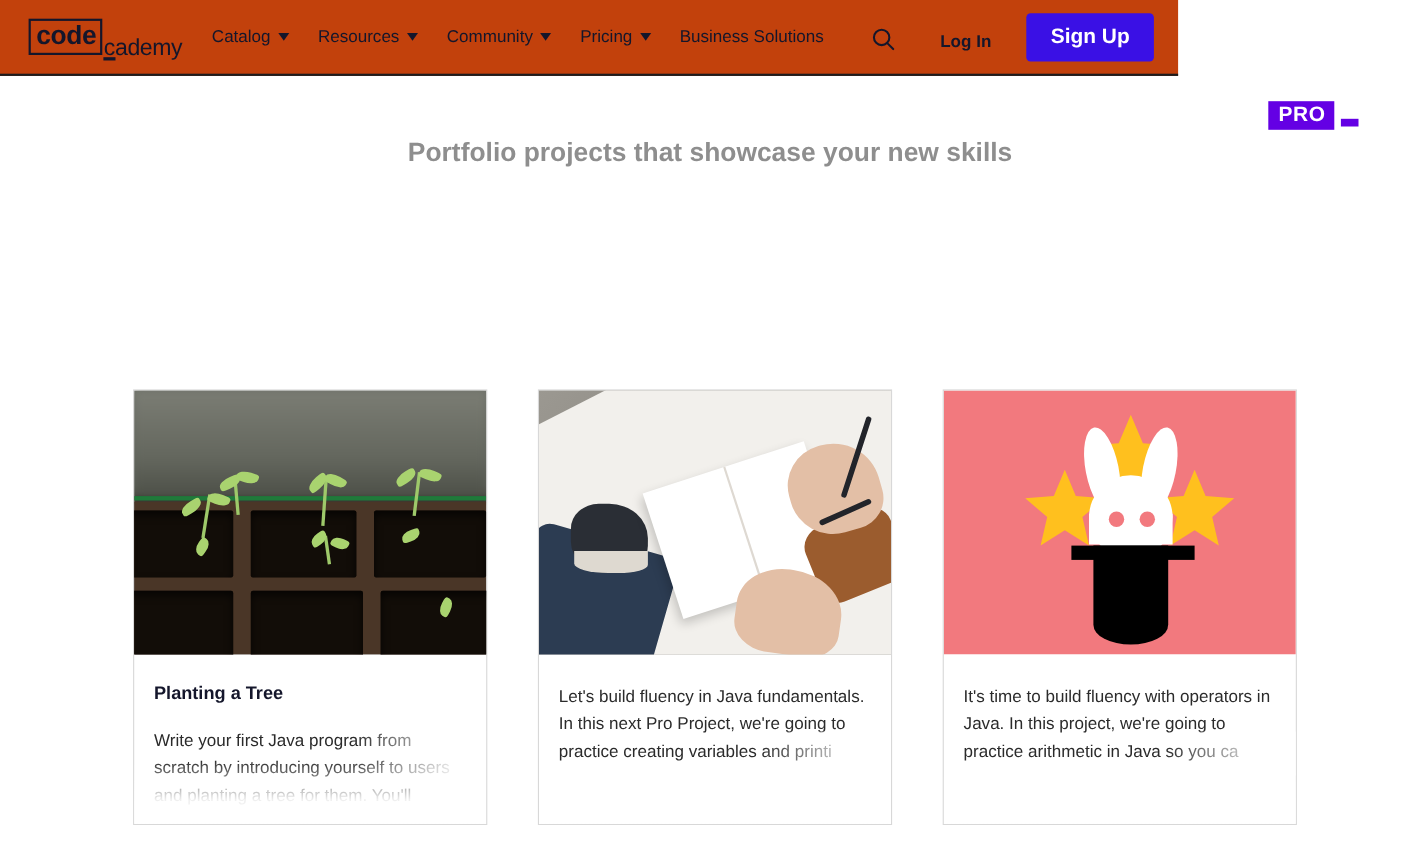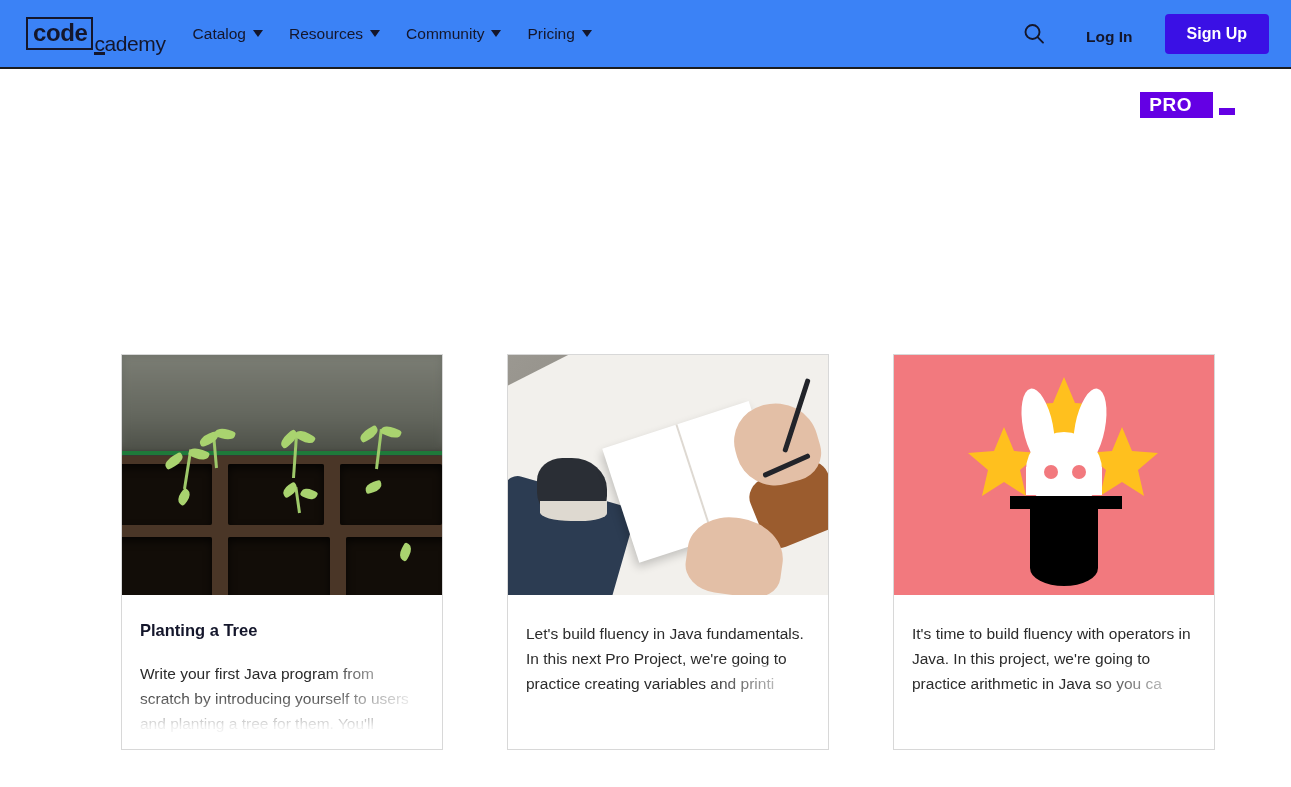--- a/index.html
+++ b/index.html
@@ -9,25 +9,25 @@
     height: 787px;
     background: #ffffff;
     font-family: "Liberation Sans", sans-serif;
     overflow: hidden;
   }
 
   
   .header {
     position: relative;
     height: 69px;
-    width: 1291px;
+    width: 1071px;
     border-bottom: 2px solid #1b1c1e;
     display: flex;
     align-items: center;
-    background: #3b82f6;
+    background: #c2410c;
   }
 
   .logo {
     display: flex;
     align-items: center;
     margin-left: 26px;
     cursor: pointer;
     user-select: none;
   }
   .logo-box {
@@ -103,21 +103,21 @@
     font-weight: 700;
     color: #14162b;
     cursor: pointer;
     padding: 8px 14px;
     margin-right: 18px;
     white-space: nowrap;
   }
   .signup-btn {
     background: #3a10e5;
     color: #ffffff;
-    font-size: 16px;
+    font-size: 19px;
     font-weight: 700;
     border: none;
     border-radius: 4px;
     padding: 11px 22px;
     cursor: pointer;
     font-family: "Liberation Sans", sans-serif;
     white-space: nowrap;
   }
 
   
@@ -128,21 +128,21 @@
     display: flex;
     align-items: flex-end;
     gap: 6px;
   }
   .pro-badge {
     background: #6400e4;
     color: #ffffff;
     font-size: 19px;
     font-weight: 700;
     letter-spacing: 0.5px;
-    padding: 2px 21px 3px 9px;
+    padding: 2px 8px 3px 9px;
     line-height: 1.12;
     font-family: "Liberation Sans", sans-serif;
   }
   .pro-dash {
     width: 16px;
     height: 7px;
     background: #6400e4;
     margin-bottom: 3px;
   }
 
@@ -166,21 +166,21 @@
     color: #8e8e8e;
     font-family: "Liberation Sans", sans-serif;
   }
 
   
   .cards {
     position: absolute;
     top: 354px;
     left: 121px;
     display: flex;
-    gap: 64px;
+    gap: 46px;
   }
   .card {
     width: 322px;
     height: 396px;
     background: #ffffff;
     border: 1px solid #d8d8d8;
     overflow: hidden;
     cursor: pointer;
     display: flex;
     flex-direction: column;
@@ -275,40 +275,44 @@
       <span class="caret"></span>
     </div>
     <div class="nav-item">
       <span>Community</span>
       <span class="caret"></span>
     </div>
     <div class="nav-item">
       <span>Pricing</span>
       <span class="caret"></span>
     </div>
+    <div class="nav-item">
+      <span>Business Solutions</span>
+    </div>
   </nav>
 
   <div class="header-right">
     <div class="search-btn">
       <svg width="24" height="24" viewBox="0 0 24 24">
         <circle cx="10.5" cy="10" r="7" fill="none" stroke="#14162b" stroke-width="1.9"></circle>
         <line x1="15.6" y1="15.2" x2="21" y2="20.6" stroke="#14162b" stroke-width="1.9" stroke-linecap="round"></line>
       </svg>
     </div>
     <div class="login-link">Log In</div>
     <button class="signup-btn" style="background: rgb(58, 16, 229);">Sign Up</button>
   </div>
 </div>
 
 <div class="pro-row">
   <span class="pro-badge" style="background: rgb(100, 0, 228); color: rgb(255, 255, 255);">PRO</span>
   <span class="pro-dash" style="background: rgb(100, 0, 228);"></span>
 </div>
 
 <div class="hero">
+  <h2 class="hero-sub" style="color: rgb(142, 142, 142);">Portfolio projects that showcase your new skills</h2>
 </div>
 
 <div class="cards">
 
   <div class="card">
     <div class="card-media">
       <div class="seed-scene">
         <div class="seed-blur-top"></div>
         <div class="seed-greenline"></div>
         <div class="tray">

